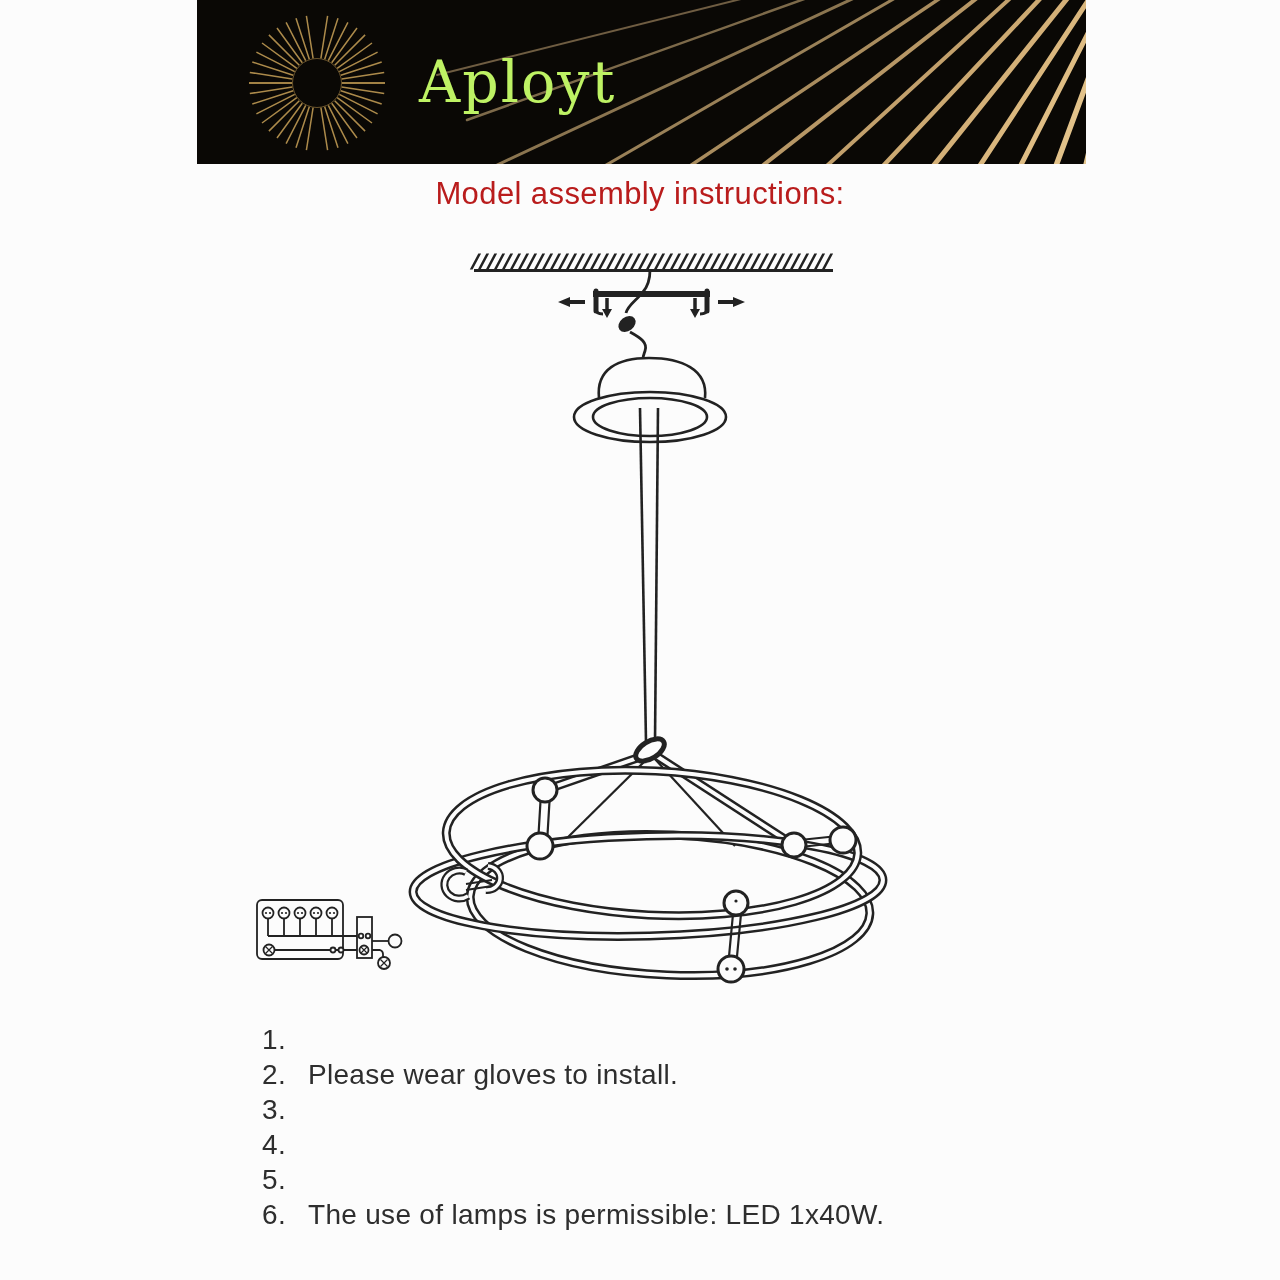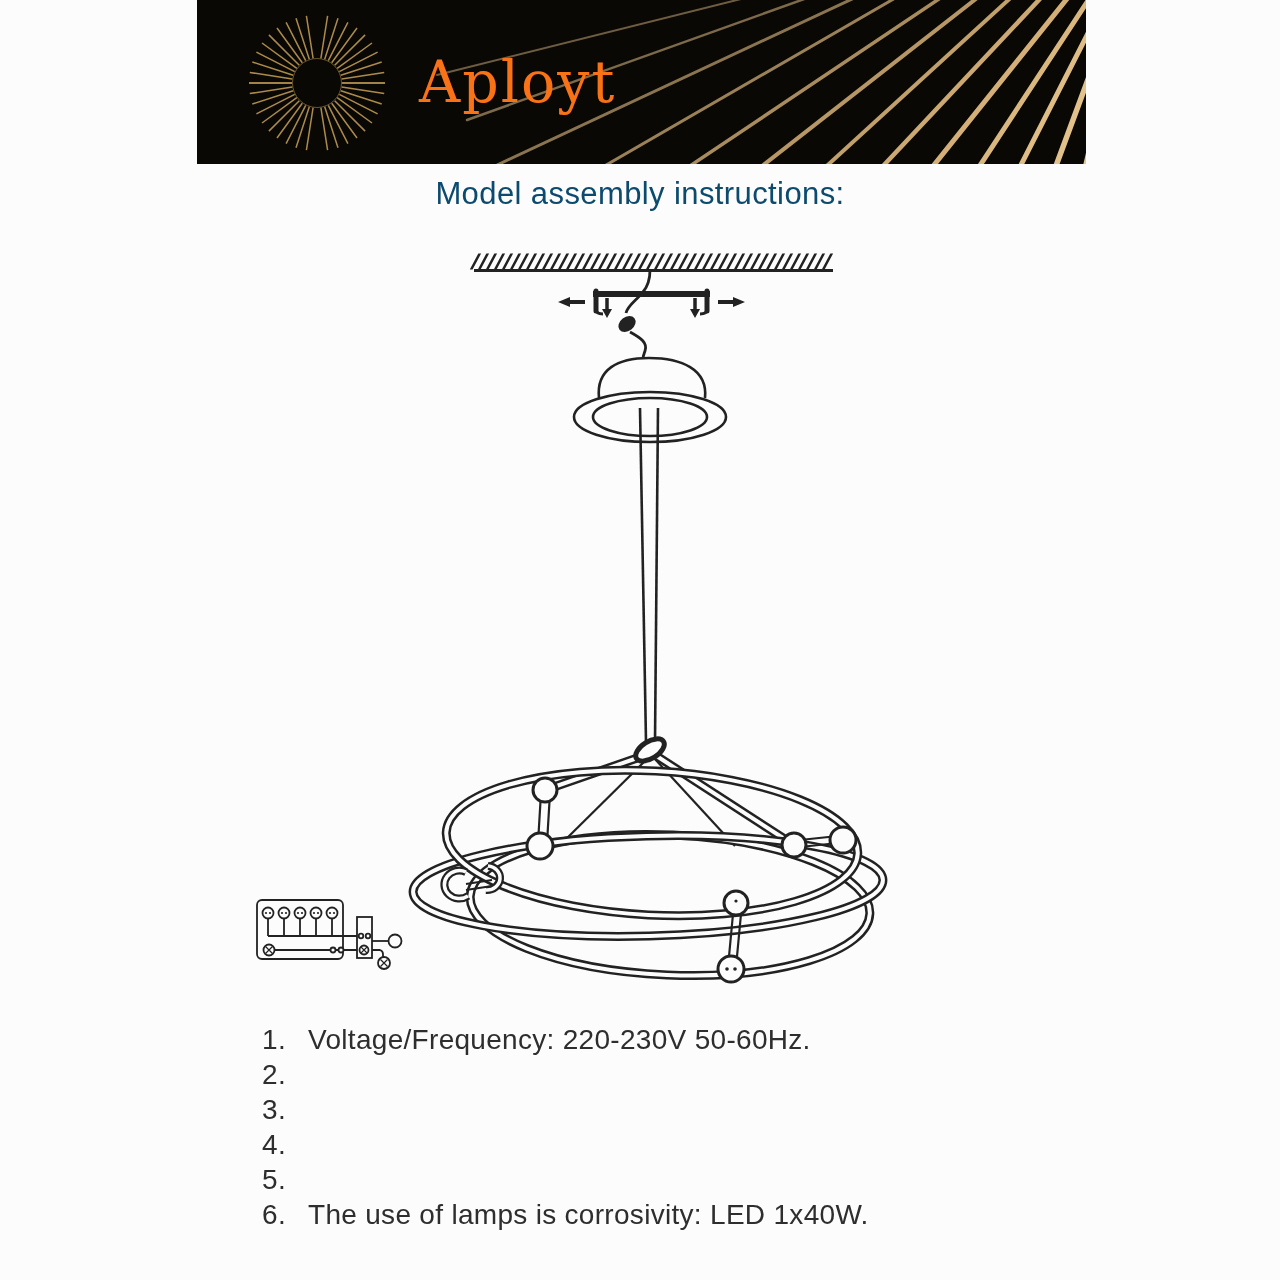--- a/index.html
+++ b/index.html
@@ -1,22 +1,22 @@
 <!DOCTYPE html>
 <html><head>
 <meta charset="utf-8">
 <style>
   html,body{margin:0;padding:0;background:#ffffff;}
   .page{position:relative;width:1280px;height:1280px;background:#FCFCFC;overflow:hidden;
         font-family:"Liberation Sans",sans-serif;}
   .banner{position:absolute;left:197px;top:0;width:889px;height:164px;background:#0A0805;overflow:hidden;}
   .banner svg{position:absolute;left:0;top:0;}
   .brand{position:absolute;left:222px;top:42px;font-family:"DejaVu Serif",serif;font-size:57px;
-         line-height:80px;color:#f97316;letter-spacing:2px;font-weight:400;}
-  .title-line{position:absolute;left:0;width:1280px;text-align:center;color:#0c4a6e;
+         line-height:80px;color:#bef264;letter-spacing:2px;font-weight:400;}
+  .title-line{position:absolute;left:0;width:1280px;text-align:center;color:#b91c1c;
               font-size:31px;letter-spacing:0.4px;}
   .t1{top:176px;}
   .t2{top:213px;}
   .diagram{position:absolute;left:0;top:250px;width:1280px;height:760px;}
   .instructions{position:absolute;left:254px;top:1024px;}
   .inst-row{display:flex;align-items:baseline;height:35px;font-size:28px;color:#2E2E2E;letter-spacing:0.3px;}
   .inst-num{width:32px;text-align:right;margin-right:22px;flex:none;}
   .inst-text{white-space:nowrap;}
 </style>
 </head>
@@ -184,33 +184,33 @@
       <path d="M361,947 l6,6 M367,947 l-6,6" stroke-width="1.1"></path>
       <path d="M372,950 h8 q3,1 3,4 v3"></path>
       <circle cx="384" cy="963" r="6"></circle>
       <path d="M380.5,959.5 l7,7 M387.5,959.5 l-7,7" stroke-width="1.2"></path>
     </g>
   </svg>
 
   <div class="instructions">
     <div class="inst-row">
       <span class="inst-num">1.</span>
-      <span class="inst-text">Voltage/Frequency: 220-230V 50-60Hz.</span>
     </div>
     <div class="inst-row">
       <span class="inst-num">2.</span>
+      <span class="inst-text">Please wear gloves to install.</span>
     </div>
     <div class="inst-row">
       <span class="inst-num">3.</span>
     </div>
     <div class="inst-row">
       <span class="inst-num">4.</span>
     </div>
     <div class="inst-row">
       <span class="inst-num">5.</span>
     </div>
     <div class="inst-row">
       <span class="inst-num">6.</span>
-      <span class="inst-text">The use of lamps is corrosivity: LED 1x40W.</span>
+      <span class="inst-text">The use of lamps is permissible: LED 1x40W.</span>
     </div>
   </div>
 
 </div>
 
 </body></html>

